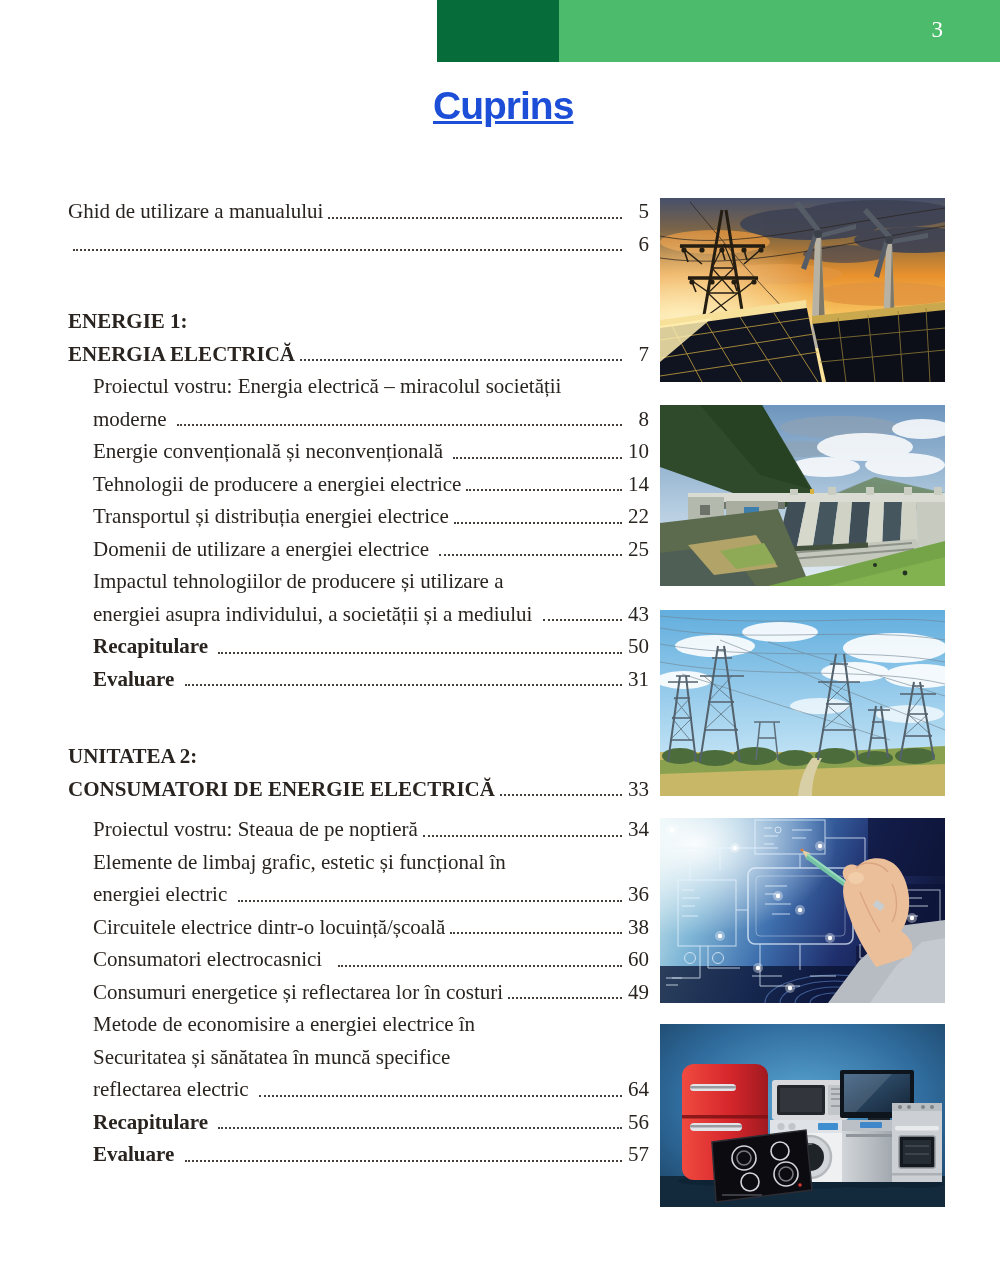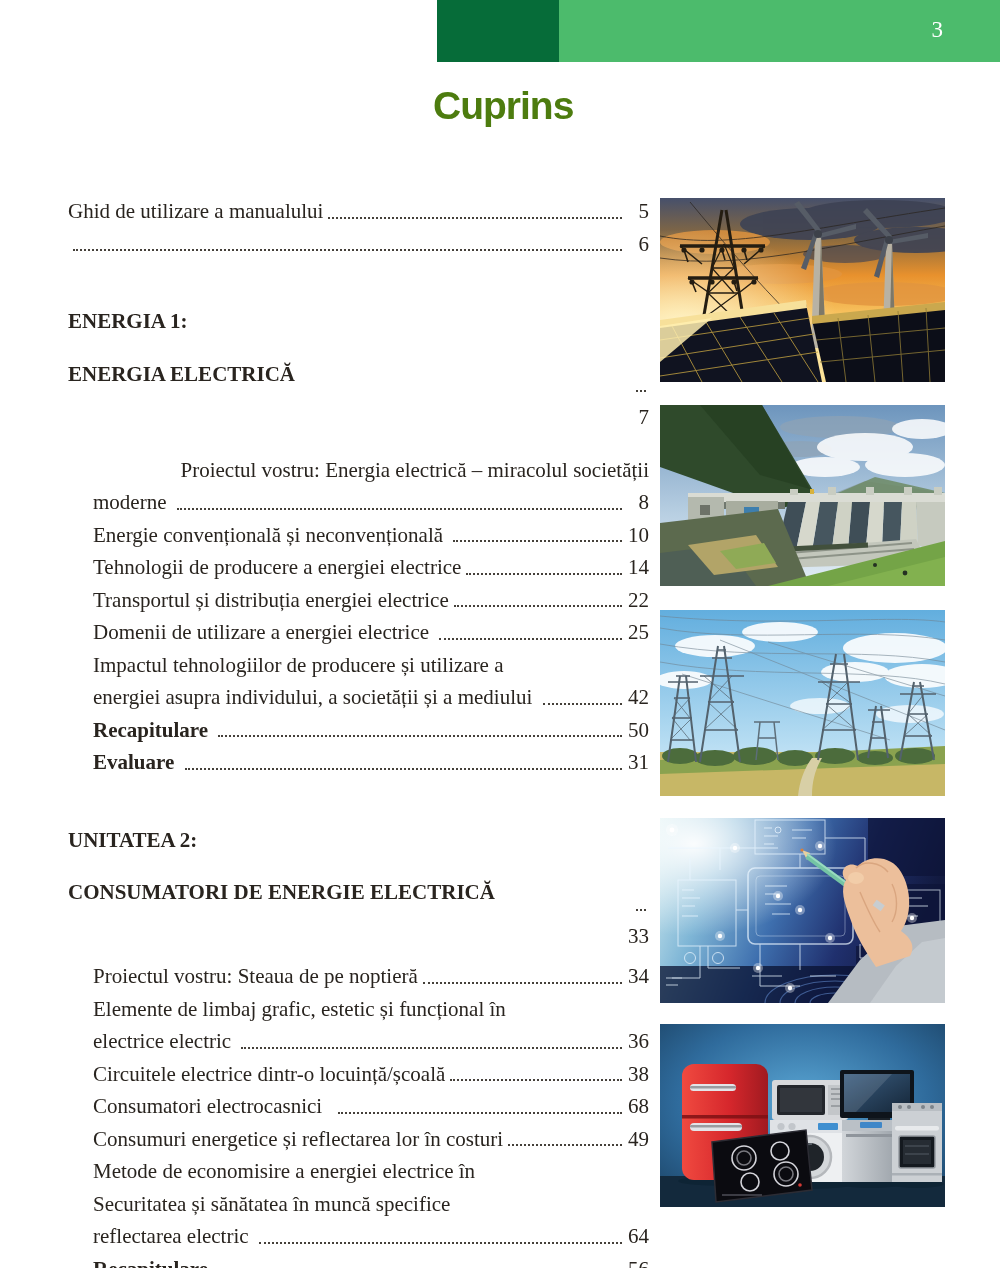--- a/index.html
+++ b/index.html
@@ -26,21 +26,21 @@
   }
   
   .toc{
     position:absolute;left:68px;top:195px;width:581px;
     font-size:21px;color:#29241f;
   }
   .toc-row{display:flex;line-height:32.5px;}
   .toc-row.indent{padding-left:25px;align-items:flex-end;}
   .toc-row.bold .toc-text{font-weight:bold;}
   .gap-lg{margin-top:45px;}
-  .gap-sm{margin-top:20px;flex-direction:column;}
+  .gap-sm{margin-top:0;}
   .gap-md{margin-top:8px;}
   .toc-text{white-space:pre;}
   .dots{
     flex:1;min-width:10px;
     border-bottom:2.4px dotted #45403a;
     align-self:flex-end;
     margin:0 3px 9px 5px;
   }
   .pg{min-width:24px;text-align:right;}
   
@@ -54,34 +54,34 @@
 </style>
 </head>
 <body>
 
 <div class="page">
 
   <div class="bar-dark" style="background: rgb(6, 108, 57);"></div>
   <div class="bar-light" style="background: rgb(76, 187, 108);"></div>
   <span class="pagenum-top">3</span>
 
-  <h1 class="title" style="color: #4d7c0f;">Cuprins</h1>
+  <h1 class="title" style="color: #1d4ed8; text-decoration: underline;">Cuprins</h1>
 
   <div id="toc" class="toc">
       <div class="toc-row">
         <span class="toc-text">Ghid de utilizare a manualului</span>
         <span class="dots"></span>
         <span class="pg">5</span>
       </div>
       <div class="toc-row">
         <span class="dots"></span>
         <span class="pg">6</span>
       </div>
       <div class="toc-row bold gap-lg">
-        <span class="toc-text">ENERGIA 1:</span>
+        <span class="toc-text">ENERGIE 1:</span>
       </div>
       <div class="toc-row bold gap-sm">
         <span class="toc-text">ENERGIA ELECTRICĂ</span>
         <span class="dots"></span>
         <span class="pg">7</span>
       </div>
       <div class="toc-row indent gap-sm">
         <span class="toc-text">Proiectul vostru: Energia electrică – miracolul societății</span>
       </div>
       <div class="toc-row indent">
@@ -108,21 +108,21 @@
         <span class="toc-text">Domenii de utilizare a energiei electrice </span>
         <span class="dots"></span>
         <span class="pg">25</span>
       </div>
       <div class="toc-row indent">
         <span class="toc-text">Impactul tehnologiilor de producere și utilizare a</span>
       </div>
       <div class="toc-row indent">
         <span class="toc-text">energiei asupra individului, a societății și a mediului </span>
         <span class="dots"></span>
-        <span class="pg">42</span>
+        <span class="pg">43</span>
       </div>
       <div class="toc-row indent bold">
         <span class="toc-text">Recapitulare </span>
         <span class="dots"></span>
         <span class="pg">50</span>
       </div>
       <div class="toc-row indent bold">
         <span class="toc-text">Evaluare </span>
         <span class="dots"></span>
         <span class="pg">31</span>
@@ -137,33 +137,33 @@
       </div>
       <div class="toc-row indent gap-md">
         <span class="toc-text">Proiectul vostru: Steaua de pe noptieră</span>
         <span class="dots"></span>
         <span class="pg">34</span>
       </div>
       <div class="toc-row indent">
         <span class="toc-text">Elemente de limbaj grafic, estetic și funcțional în</span>
       </div>
       <div class="toc-row indent">
-        <span class="toc-text">electrice electric </span>
+        <span class="toc-text">energiei electric </span>
         <span class="dots"></span>
         <span class="pg">36</span>
       </div>
       <div class="toc-row indent">
         <span class="toc-text">Circuitele electrice dintr-o locuință/școală</span>
         <span class="dots"></span>
         <span class="pg">38</span>
       </div>
       <div class="toc-row indent">
         <span class="toc-text">Consumatori electrocasnici  </span>
         <span class="dots"></span>
-        <span class="pg">68</span>
+        <span class="pg">60</span>
       </div>
       <div class="toc-row indent">
         <span class="toc-text">Consumuri energetice și reflectarea lor în costuri</span>
         <span class="dots"></span>
         <span class="pg">49</span>
       </div>
       <div class="toc-row indent">
         <span class="toc-text">Metode de economisire a energiei electrice în</span>
       </div>
       <div class="toc-row indent">

